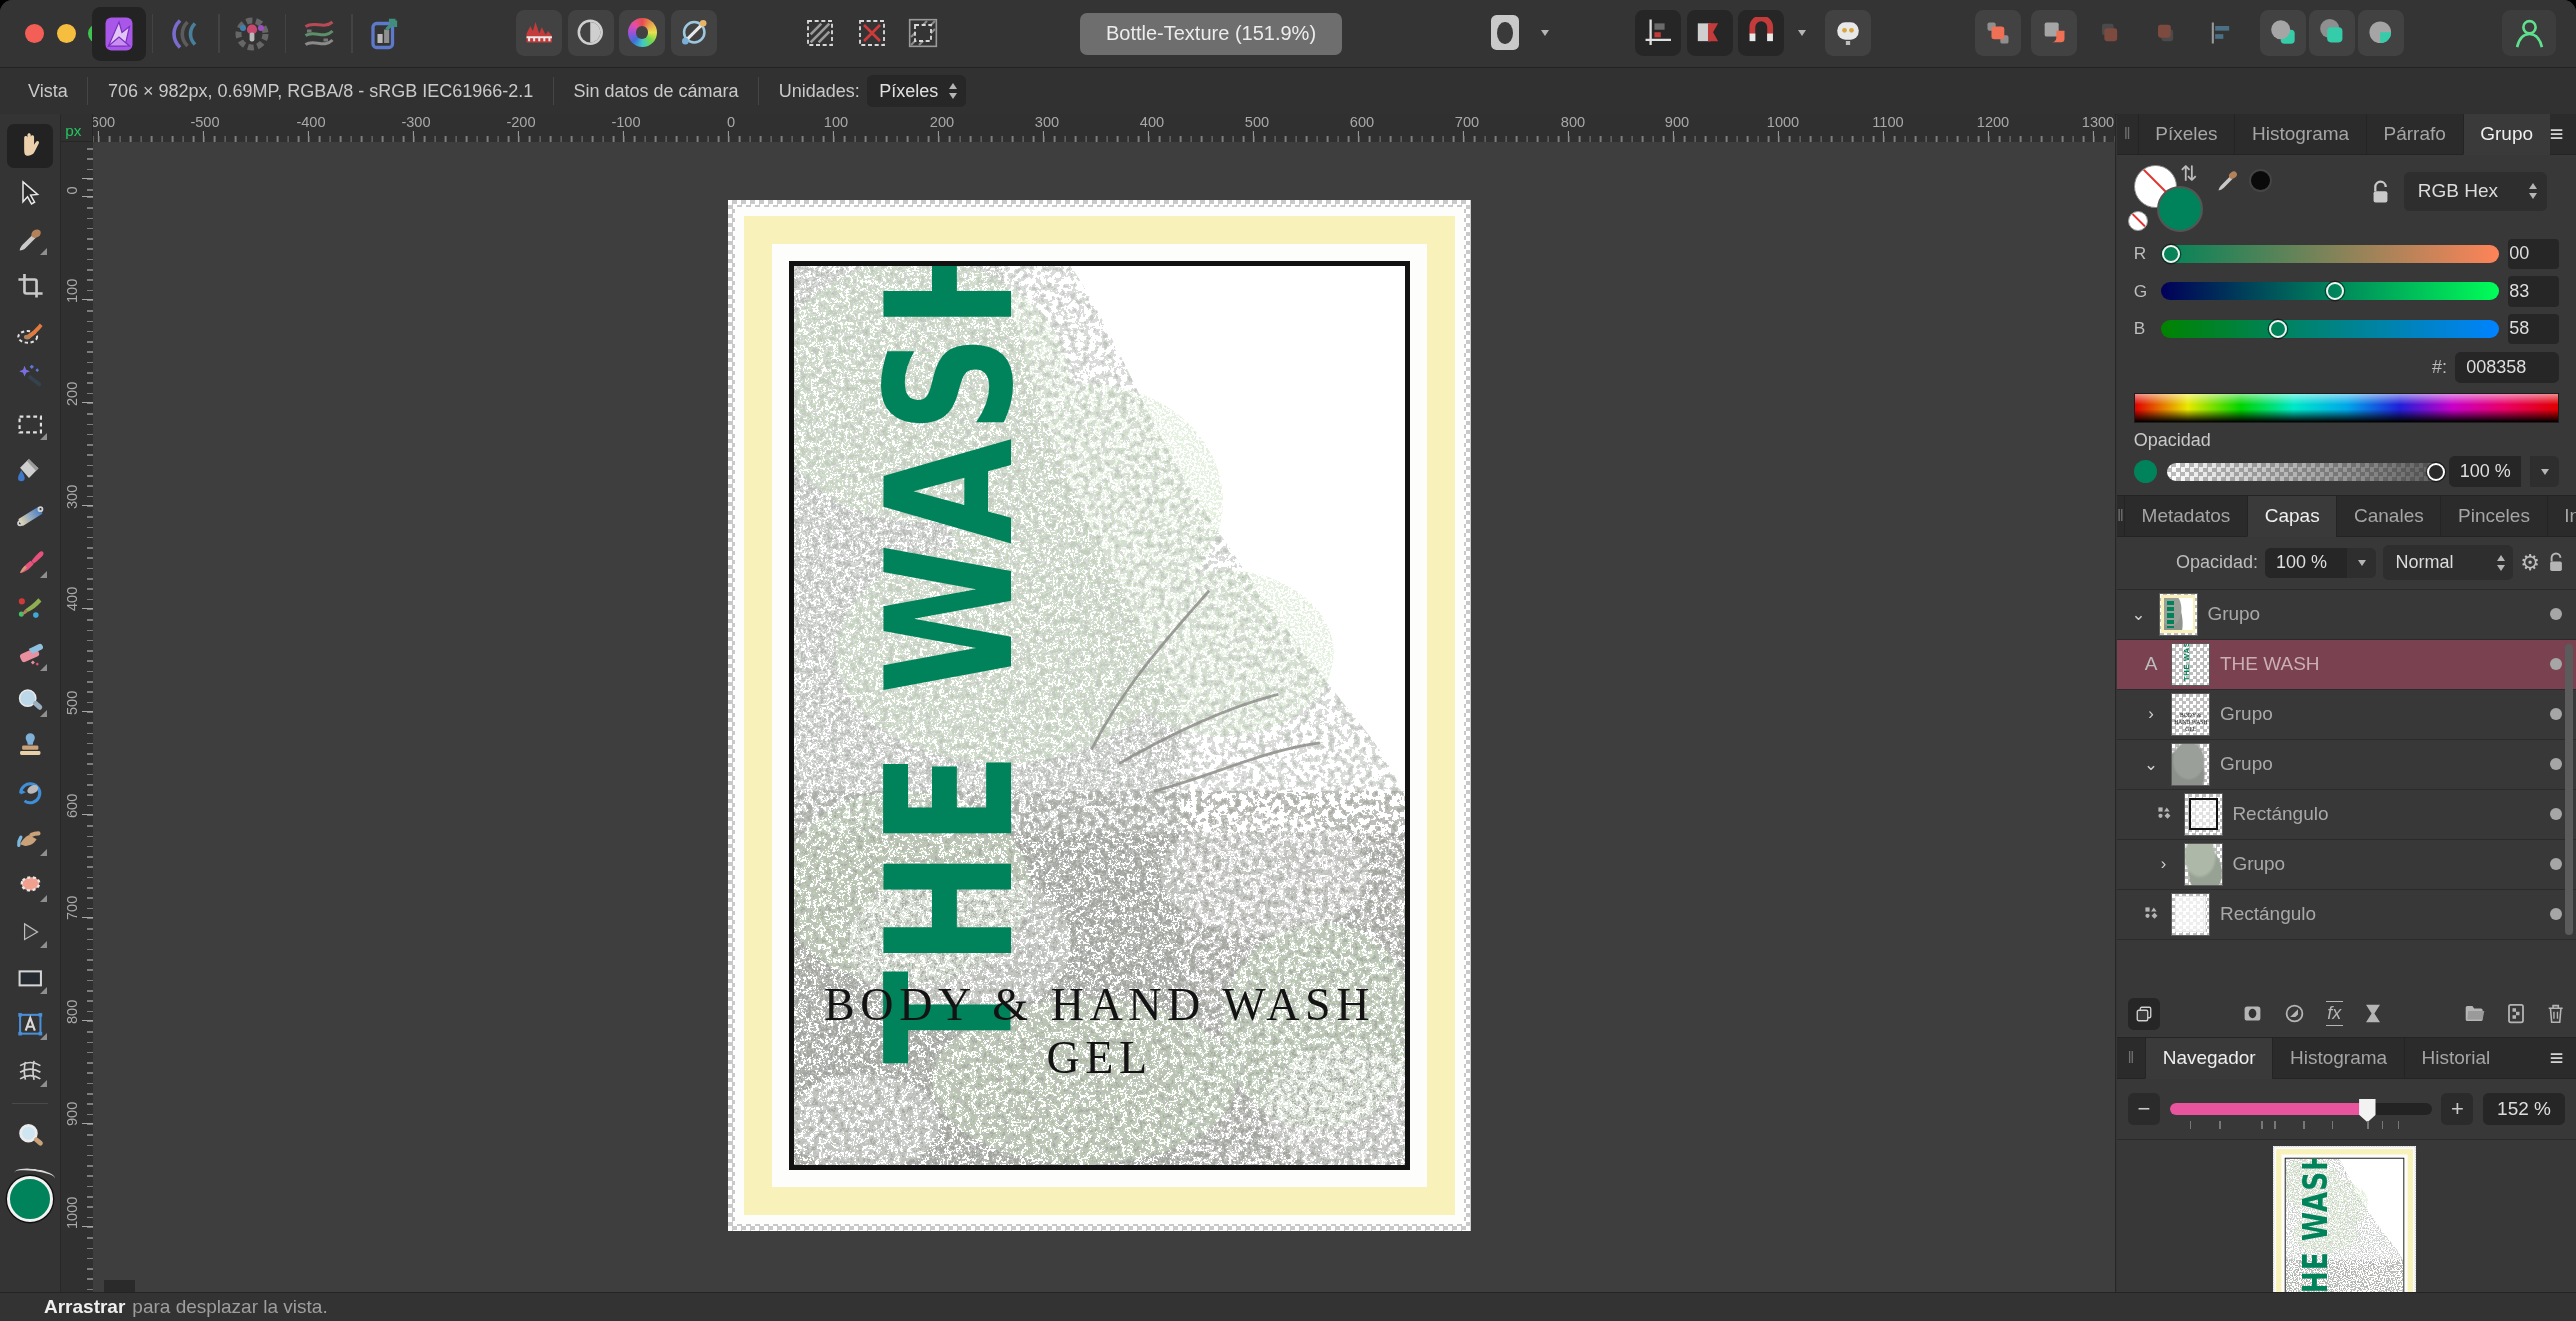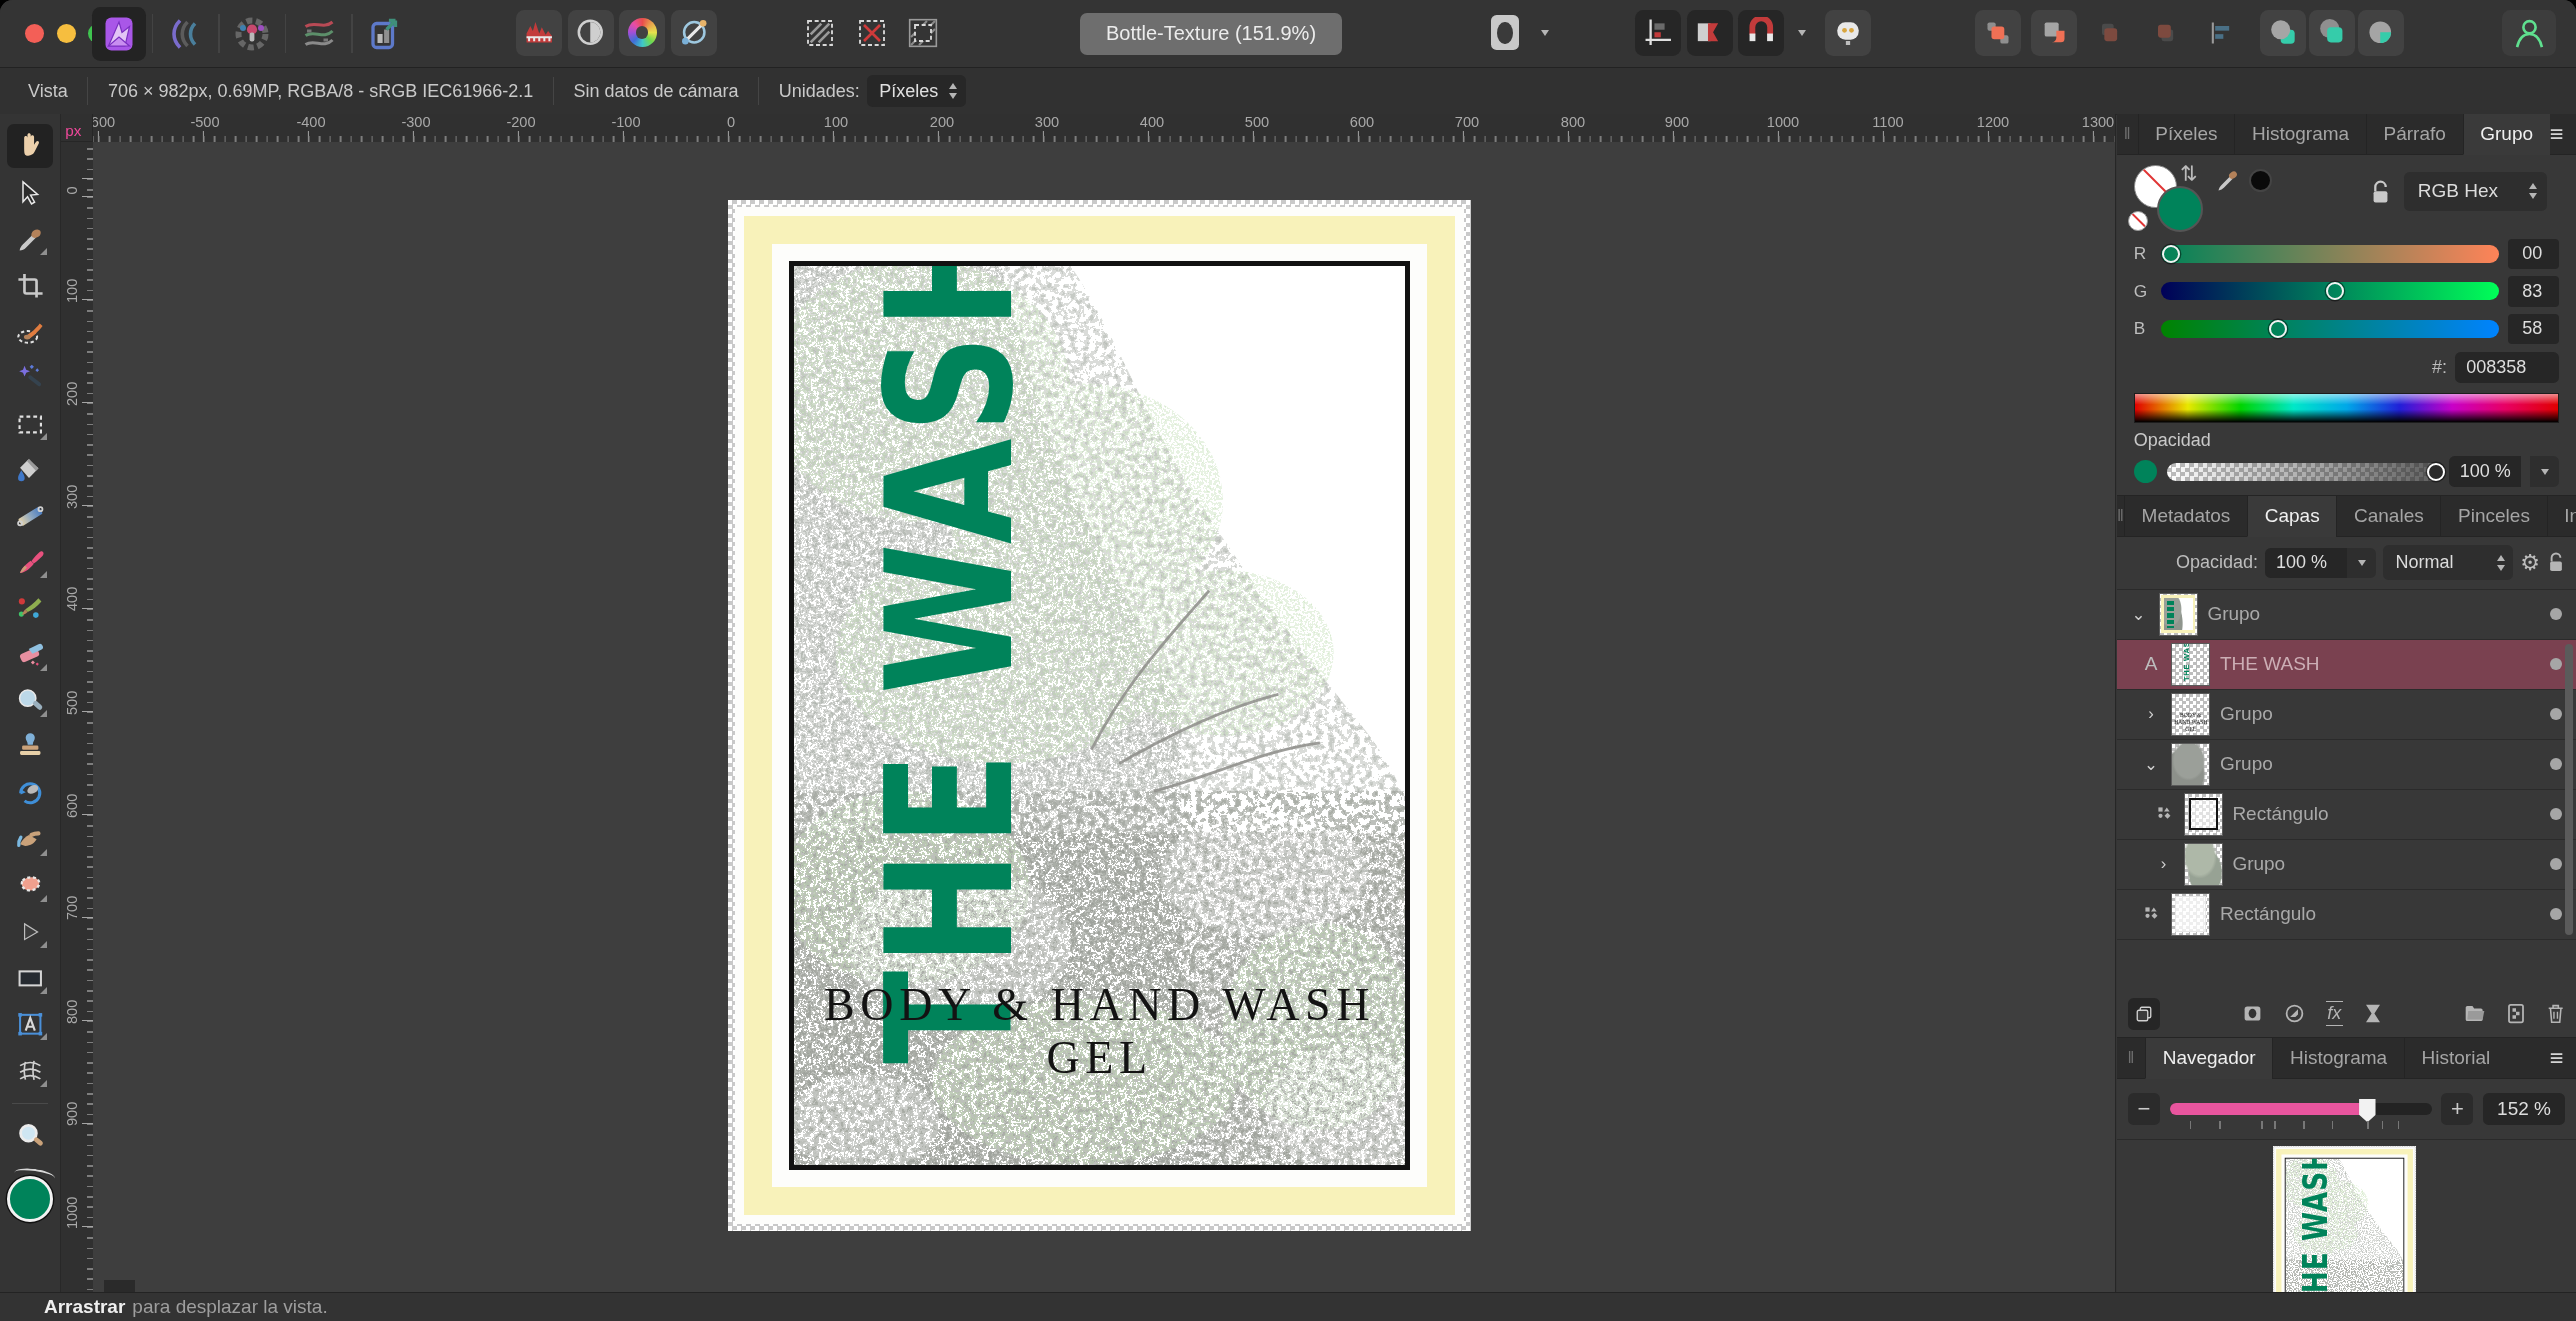--- a/index.html
+++ b/index.html
@@ -35,21 +35,21 @@
   
   .tools{position:absolute;left:0;top:114px;width:61px;height:1178px;background:#343434;border-right:1.4px solid #282828;display:flex;flex-direction:column;align-items:center;padding-top:9.7px;box-sizing:border-box;}
   .tool{width:46px;height:42px;display:flex;align-items:center;justify-content:center;border-radius:7px;position:relative;flex:0 0 auto;margin-bottom:4.2px;}
   .tool.sel{background:#222;height:44px;}
   .tool.fly::after{content:'';position:absolute;right:5.6px;bottom:4.9px;border-left:7px solid transparent;border-bottom:7px solid #8f8f8f;}
   .tool-div{width:36px;height:1.4px;background:#4a4a4a;margin:7px 0 11px;}
   .swatch-tool{width:40px;height:40px;border-radius:50%;background:#00835A;border:3.5px solid #f2f2f2;box-shadow:0 0 0 1.4px #111;position:relative;}
   .swatch-tool::before{content:'';position:absolute;left:4.2px;top:-9.7px;right:-5.6px;height:11px;border-top:2.1px solid #d8d8d8;border-radius:50%;transform:rotate(8deg);}
 
   
-  .corner{position:absolute;left:61px;top:114px;width:32px;height:28px;background:#303030;border-right:1.4px solid #262626;border-bottom:1.4px solid #262626;color:#ec4899;font-size:15.3px;display:flex;align-items:flex-end;justify-content:flex-start;padding:0 0 1.4px 4.2px;box-sizing:border-box;}
+  .corner{position:absolute;left:61px;top:114px;width:32px;height:28px;background:#303030;border-right:1.4px solid #262626;border-bottom:1.4px solid #262626;color:#22c55e;font-size:15.3px;display:flex;align-items:flex-end;justify-content:flex-start;padding:0 0 1.4px 4.2px;box-sizing:border-box;}
   .hruler{position:absolute;left:93px;top:114px;width:2022px;height:28px;background:#303030;border-bottom:1.4px solid #262626;overflow:hidden;
     background-image:
       repeating-linear-gradient(90deg,#7d7d7d 0 1.4px,transparent 1.4px 10.5px),
       repeating-linear-gradient(90deg,#a5a5a5 0 1.4px,transparent 1.4px 105px);
     background-size:100% 6.2px,100% 11px;background-position:5.6px 21.5px,4.9px 16.7px;background-repeat:repeat-x;}
   .hruler span{position:absolute;top:0;transform:translateX(-50%);color:#a9a9a9;font-size:14.6px;}
   .vruler{position:absolute;left:61px;top:142px;width:32px;height:1151px;background:#303030;border-right:1.4px solid #262626;overflow:hidden;
     background-image:
       repeating-linear-gradient(180deg,#7d7d7d 0 1.4px,transparent 1.4px 10.3px),
       repeating-linear-gradient(180deg,#a5a5a5 0 1.4px,transparent 1.4px 103px);
@@ -88,21 +88,21 @@
   .minislash{left:-5.6px;top:46px;width:18px;height:18px;background:#fff;border:0.7px solid #999;overflow:hidden;border-radius:50%;position:absolute;}
   .minislash::after{top:7.6px;left:-2.8px;width:25px;}
   .swaparrows{position:absolute;left:46px;top:-4.2px;color:#bbb;font-size:21px;transform:rotate(90deg);}
   .blackdot{left:115px;top:4.2px;width:23.6px;height:23.6px;background:#0a0a0a;border:2.1px solid #444;}
   .lockico{position:absolute;right:168px;top:15.3px;}
   .modeselect{position:absolute;right:12.5px;top:7px;width:143px;height:39px;background:#2e2e2e;border-radius:5.6px;display:flex;align-items:center;color:#dcdcdc;font-size:19px;padding:0 9.7px 0 14px;box-sizing:border-box;justify-content:space-between;}
   .sliderrow{display:flex;align-items:center;margin:7px 16.7px 0;gap:9.7px;height:30.5px;}
   .sliderrow .lab{width:18px;color:#bdbdbd;font-size:17.3px;}
   .track{position:relative;flex:1;height:18px;border-radius:9px;}
   .knob{position:absolute;top:50%;transform:translate(-50%,-50%);width:18px;height:18px;border-radius:50%;border:2.8px solid #f2f2f2;box-shadow:0 0 0 1.4px rgba(0,0,0,.45);box-sizing:border-box;}
-  .valbox{width:51px;height:30.5px;background:#262626;border-radius:4px;color:#dedede;font-size:18px;display:flex;align-items:center;padding-left:14px;box-sizing:border-box;}
+  .valbox{width:51px;height:30.5px;background:#262626;border-radius:4px;color:#dedede;font-size:18px;display:flex;align-items:center;padding-left:1px;box-sizing:border-box;}
   .hexrow{display:flex;justify-content:flex-end;align-items:center;gap:8.3px;margin:8.3px 16.7px 0;color:#bdbdbd;font-size:18px;}
   .hexbox{width:104px;height:30.5px;background:#262626;border-radius:5.6px;color:#dedede;font-size:18px;display:flex;align-items:center;padding-left:11px;box-sizing:border-box;}
   .spectrum{height:28px;margin:9.7px 16.7px 0;border:1.4px solid #1d1d1d;
     background:
       linear-gradient(to bottom, rgba(255,255,255,.55) 0%, rgba(255,255,255,0) 38%, rgba(0,0,0,0) 55%, #000 100%),
       linear-gradient(to right,#e00000,#e8e800,#00d400,#00e8c8,#00a8e8,#2020d8,#c800c8,#e80064,#e00000);}
   .opalab{margin:7px 16.7px 0;color:#c9c9c9;font-size:18px;}
   .oparow{display:flex;align-items:center;gap:9.7px;margin:5.6px 16.7px 0;}
   .opaswatch{width:23.6px;height:23.6px;border-radius:50%;background:#00835A;}
   .opatrack{position:relative;flex:1;height:18px;border-radius:9px;background:conic-gradient(#bdbdbd 0 25%,#fff 0 50%,#bdbdbd 0 75%,#fff 0);background-size:9px 9px;overflow:visible;}

